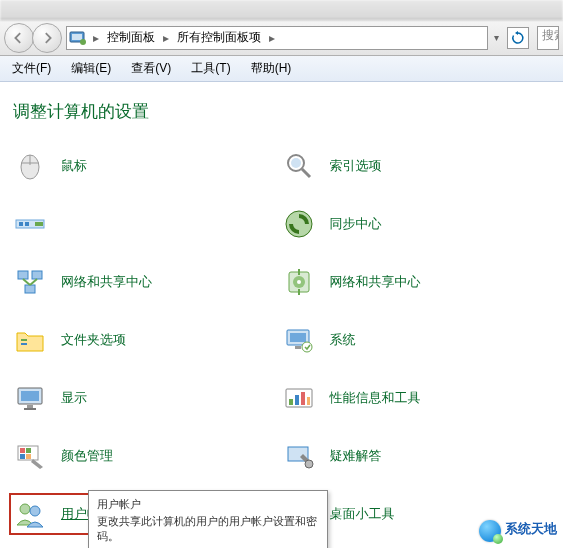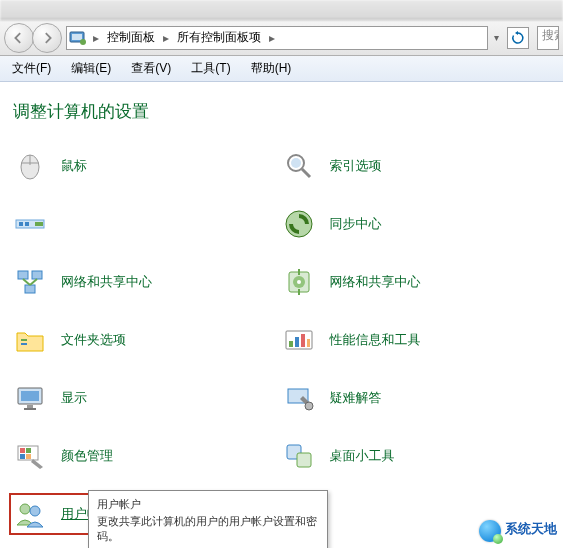--- a/index.html
+++ b/index.html
@@ -218,20 +218,32 @@
               <rect x="7" y="7" width="20" height="20" rx="2" fill="#d9ead3" stroke="#6aa84f"></rect>
               <circle cx="17" cy="17" r="6" fill="#93c47d"></circle>
               <circle cx="17" cy="17" r="2" fill="#fff"></circle>
               <line x1="17" y1="4" x2="17" y2="10" stroke="#6aa84f" stroke-width="2"></line>
               <line x1="17" y1="24" x2="17" y2="30" stroke="#6aa84f" stroke-width="2"></line>
             </svg>
           </span>
         <span class="label">网络和共享中心</span>
       </div>
 
+      <div class="item">
+        <span class="iconbox">
+            <svg viewBox="0 0 34 34">
+              <rect x="5" y="7" width="22" height="15" rx="1" fill="#cfe2f3" stroke="#3d85c6"></rect>
+              <rect x="8" y="10" width="16" height="9" fill="#6fa8dc"></rect>
+              <rect x="13" y="23" width="6" height="3" fill="#999"></rect>
+              <circle cx="25" cy="24" r="5" fill="#fff" stroke="#6aa84f"></circle>
+              <path d="M23 24 L25 26 L28 22" stroke="#6aa84f" stroke-width="1.5" fill="none"></path>
+            </svg>
+          </span>
+        <span class="label">系统</span>
+      </div>
 
       <div class="item">
         <span class="iconbox">
             <svg viewBox="0 0 34 34">
               <rect x="4" y="8" width="26" height="18" rx="1" fill="#fff" stroke="#888"></rect>
               <rect x="7" y="18" width="4" height="6" fill="#6aa84f"></rect>
               <rect x="13" y="14" width="4" height="10" fill="#3d85c6"></rect>
               <rect x="19" y="11" width="4" height="13" fill="#e06666"></rect>
               <rect x="25" y="16" width="3" height="8" fill="#f6b26b"></rect>
             </svg>

